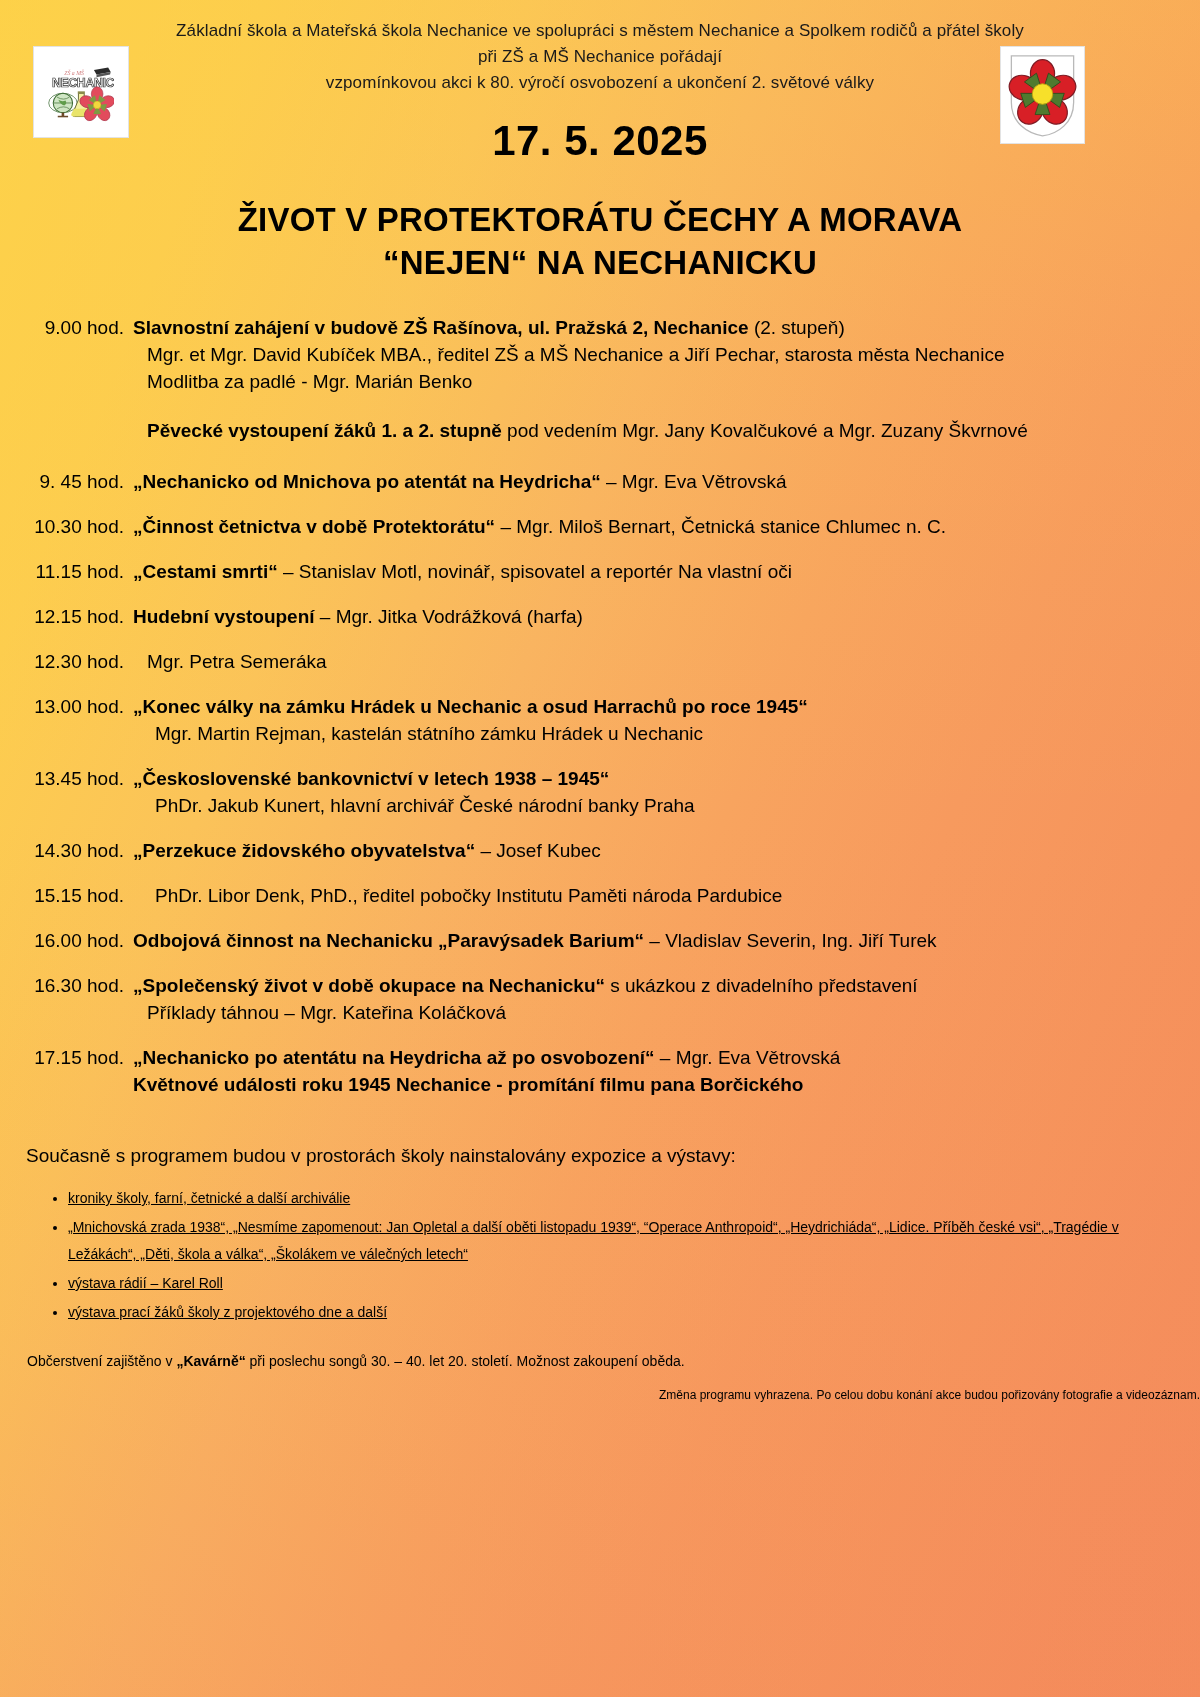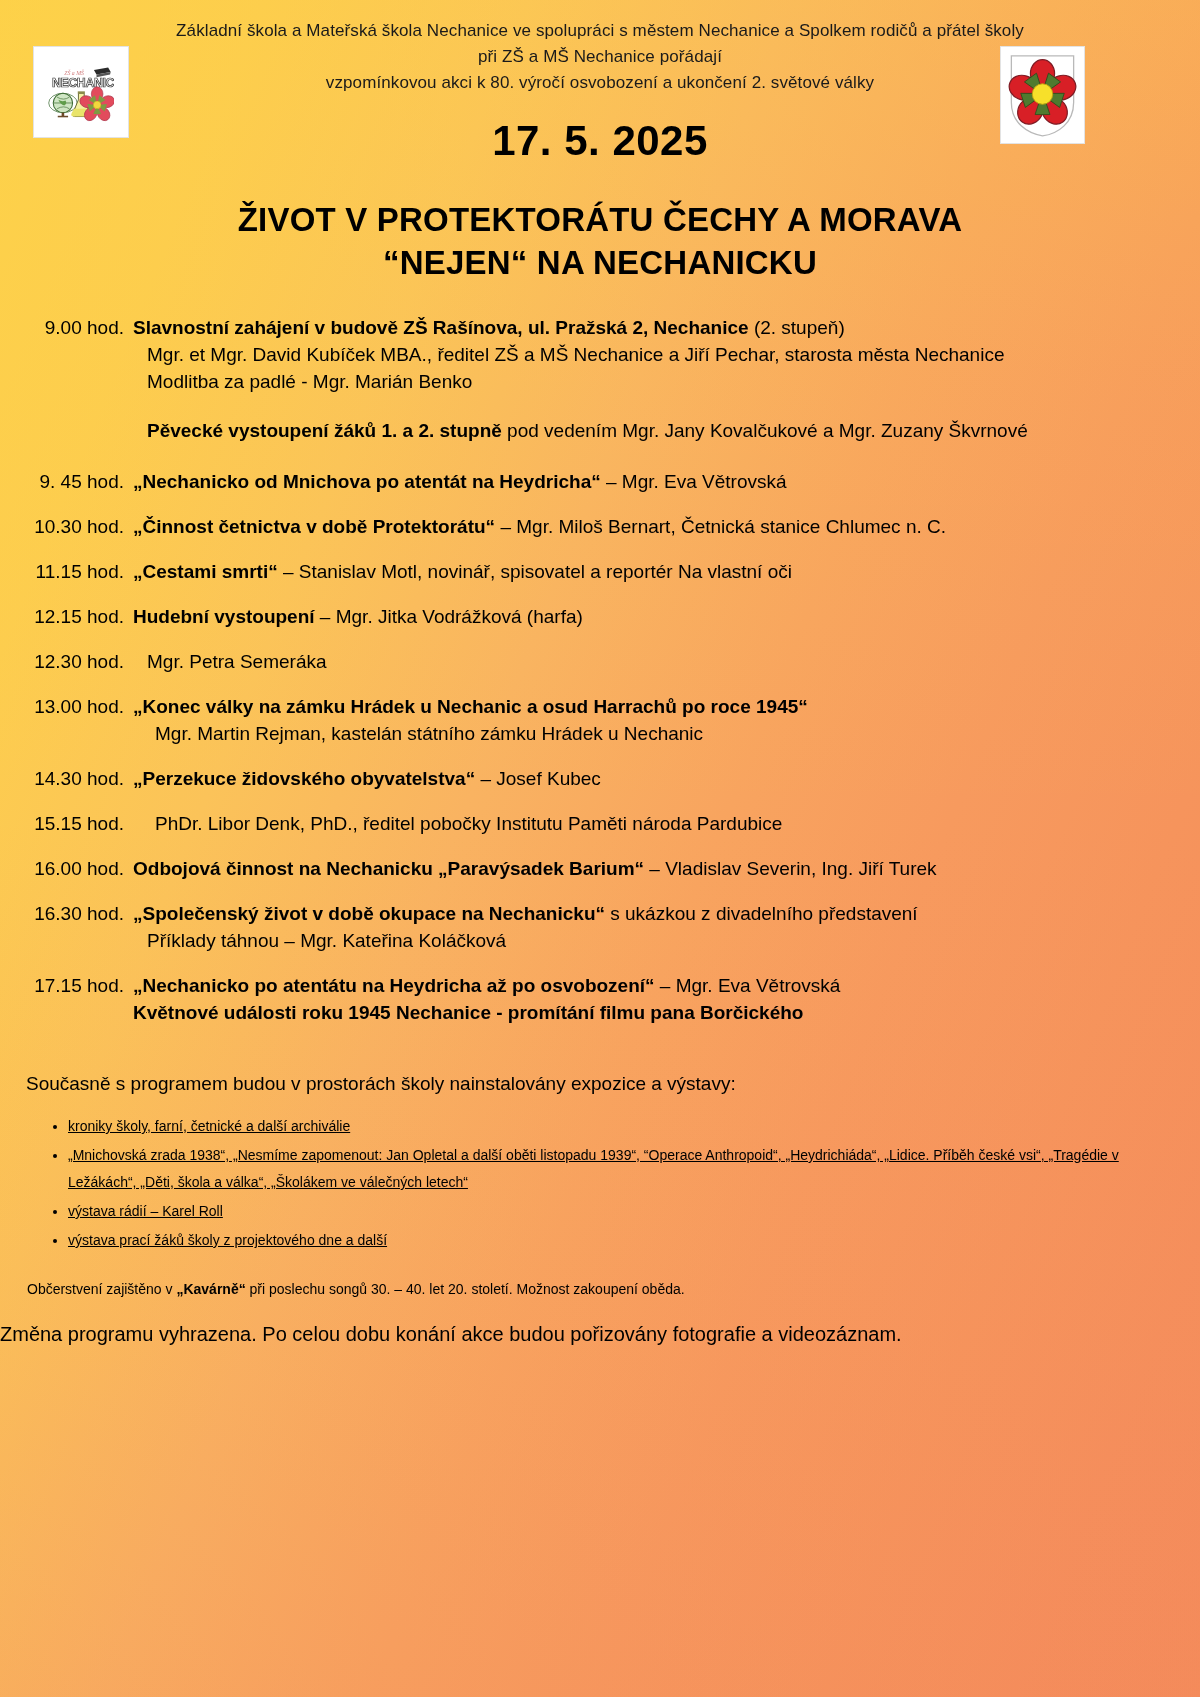--- a/index.html
+++ b/index.html
@@ -151,23 +151,23 @@
     text-decoration: underline;
   }
   .refresh {
     margin-top: 22px;
     padding-left: 27px;
     padding-right: 24px;
     font-size: 14px;
     line-height: 27px;
   }
   .footnote {
-    margin-top: 20px;
-    text-align: left;
-    font-size: 20px;
+    margin-top: 9px;
+    text-align: right;
+    font-size: 12px;
     line-height: 22px;
     padding-bottom: 14px;
   }
 </style>
 </head>
 <body>
 
 <div id="poster">
 
   <div class="logo-box" id="logo-school">
@@ -303,20 +303,27 @@
           </div>
         </div>
         <div class="prog-item">
           <div class="prog-time">13.00 hod.</div>
           <div class="prog-body">
             <div class="prog-line"><span class="b">„Konec války na zámku Hrádek u Nechanic a osud Harrachů po roce 1945“</span></div>
             <div class="prog-line indent2"><span>Mgr. Martin Rejman, kastelán státního zámku Hrádek u Nechanic</span></div>
           </div>
         </div>
         <div class="prog-item">
+          <div class="prog-time">13.45 hod.</div>
+          <div class="prog-body">
+            <div class="prog-line"><span class="b">„Československé bankovnictví v letech 1938 – 1945“</span></div>
+            <div class="prog-line indent2"><span>PhDr. Jakub Kunert, hlavní archivář České národní banky Praha</span></div>
+          </div>
+        </div>
+        <div class="prog-item">
           <div class="prog-time">14.30 hod.</div>
           <div class="prog-body">
             <div class="prog-line"><span class="b">„Perzekuce židovského obyvatelstva“</span><span> – Josef Kubec</span></div>
           </div>
         </div>
         <div class="prog-item">
           <div class="prog-time">15.15 hod.</div>
           <div class="prog-body">
             <div class="prog-line indent2"><span>PhDr. Libor Denk, PhD., ředitel pobočky Institutu Paměti národa Pardubice</span></div>
           </div>

